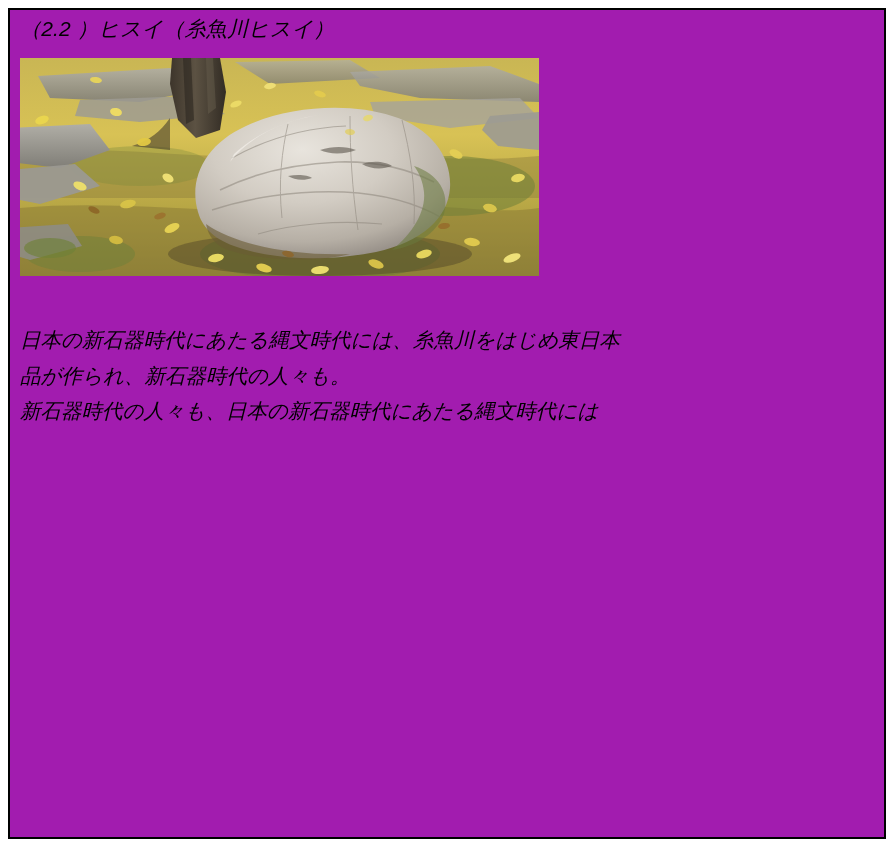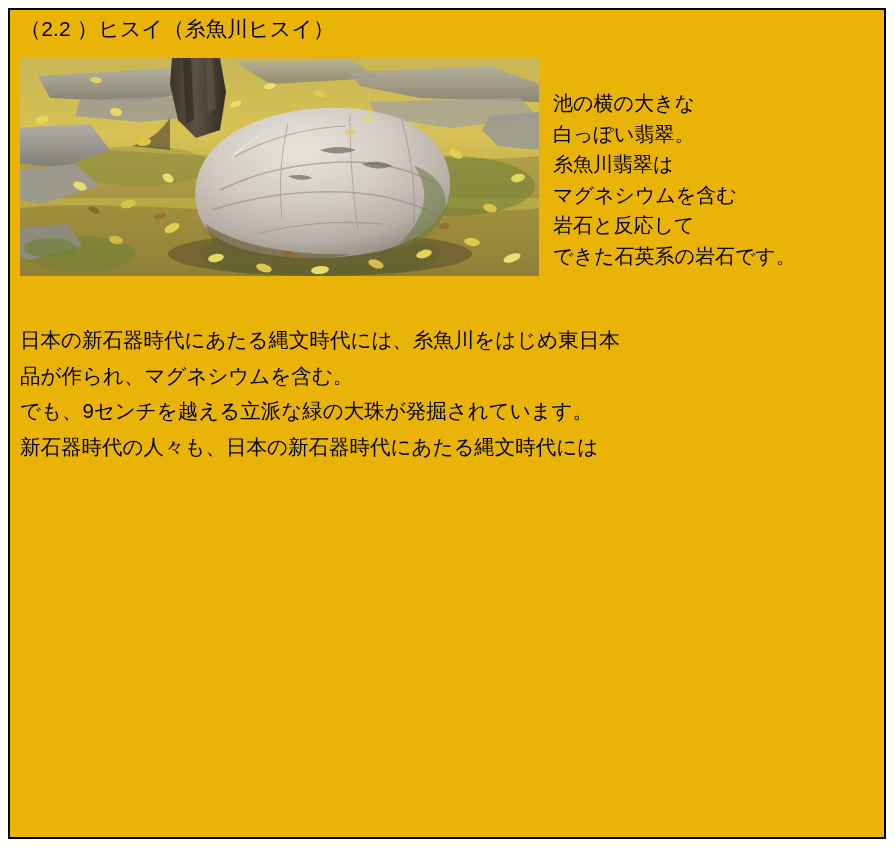--- a/index.html
+++ b/index.html
@@ -17,21 +17,22 @@
 
   
   #page-frame {
     position: absolute;
     left: 8px;
     top: 8px;
     width: 878px;
     height: 831px;
     border: 2px solid #000000;
     box-sizing: border-box;
-    background: #eab308;
+    background: #a21caf;
+    font-style: italic;
   }
 
   
   #section-title {
     position: absolute;
     left: 10px;
     top: 5px;
     font-size: 21px;
     line-height: 28px;
     letter-spacing: 0.2px;
@@ -201,29 +202,20 @@
       </g>
       <g opacity="0.8">
         <ellipse cx="140" cy="158" rx="6" ry="3" fill="#9b6f2c" transform="rotate(-18 140 158)"></ellipse>
         <ellipse cx="268" cy="196" rx="6" ry="3" fill="#8f6527" transform="rotate(14 268 196)"></ellipse>
         <ellipse cx="424" cy="168" rx="6" ry="3" fill="#96692b" transform="rotate(-8 424 168)"></ellipse>
         <ellipse cx="74" cy="152" rx="6" ry="3" fill="#8a6024" transform="rotate(24 74 152)"></ellipse>
       </g>
     </svg>
   </div>
 
-  <div id="photo-caption">
-    <span class="cap-line">池の横の大きな</span>
-    <span class="cap-line">白っぽい翡翠。</span>
-    <span class="cap-line">糸魚川翡翠は</span>
-    <span class="cap-line">マグネシウムを含む</span>
-    <span class="cap-line">岩石と反応して</span>
-    <span class="cap-line">できた石英系の岩石です。</span>
-  </div>
 
   <div id="body-text">
     <span class="body-line">日本の新石器時代にあたる縄文時代には、糸魚川をはじめ東日本</span>
-    <span class="body-line">品が作られ、マグネシウムを含む。</span>
-    <span class="body-line">でも、9センチを越える立派な緑の大珠が発掘されています。</span>
+    <span class="body-line">品が作られ、新石器時代の人々も。</span>
     <span class="body-line">新石器時代の人々も、日本の新石器時代にあたる縄文時代には</span>
   </div>
 
 </div>
 
 </body></html>

